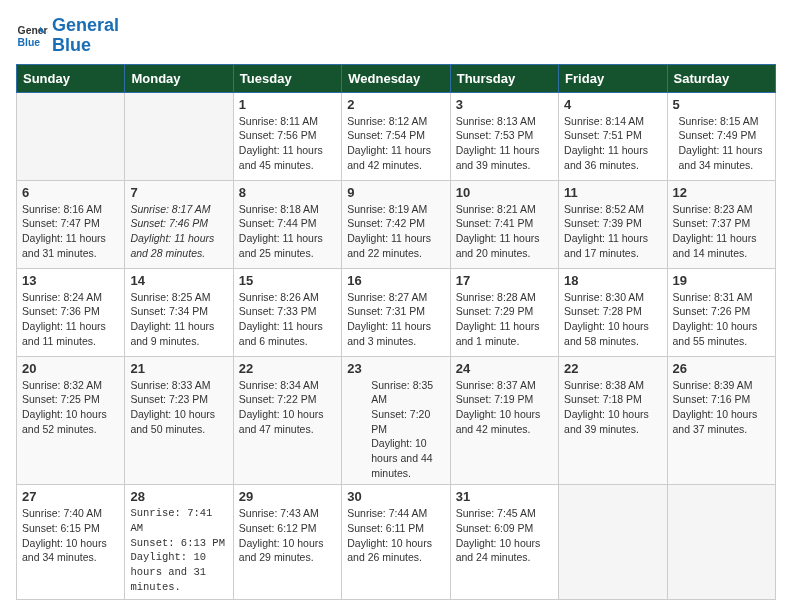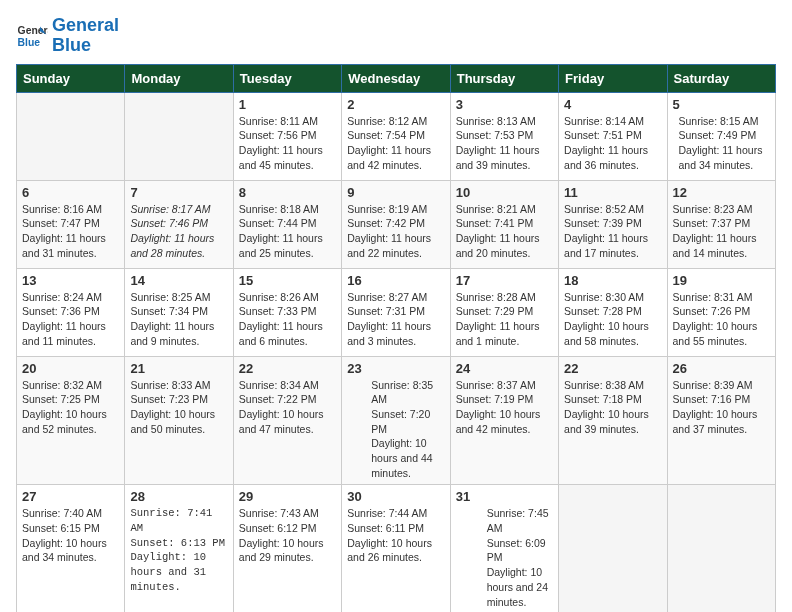--- a/index.html
+++ b/index.html
@@ -306,21 +306,21 @@
 Daylight: 10 hours and 29 minutes.</div>
         </td>
         <td>
           <span class="day-num">30</span>
           <div class="day-info" style="white-space: pre-line;">Sunrise: 7:44 AM
 Sunset: 6:11 PM
 Daylight: 10 hours and 26 minutes.</div>
         </td>
         <td>
           <span class="day-num">31</span>
-          <div class="day-info" style="white-space: pre-line; margin-left: 31px;">Sunrise: 7:45 AM
+          <div class="day-info" style="white-space: pre-line;">Sunrise: 7:45 AM
 Sunset: 6:09 PM
 Daylight: 10 hours and 24 minutes.</div>
         </td>
         <td class="empty"></td>
         <td class="empty"></td>
       </tr>
     </tbody>
 </table>
 
 </body></html>

